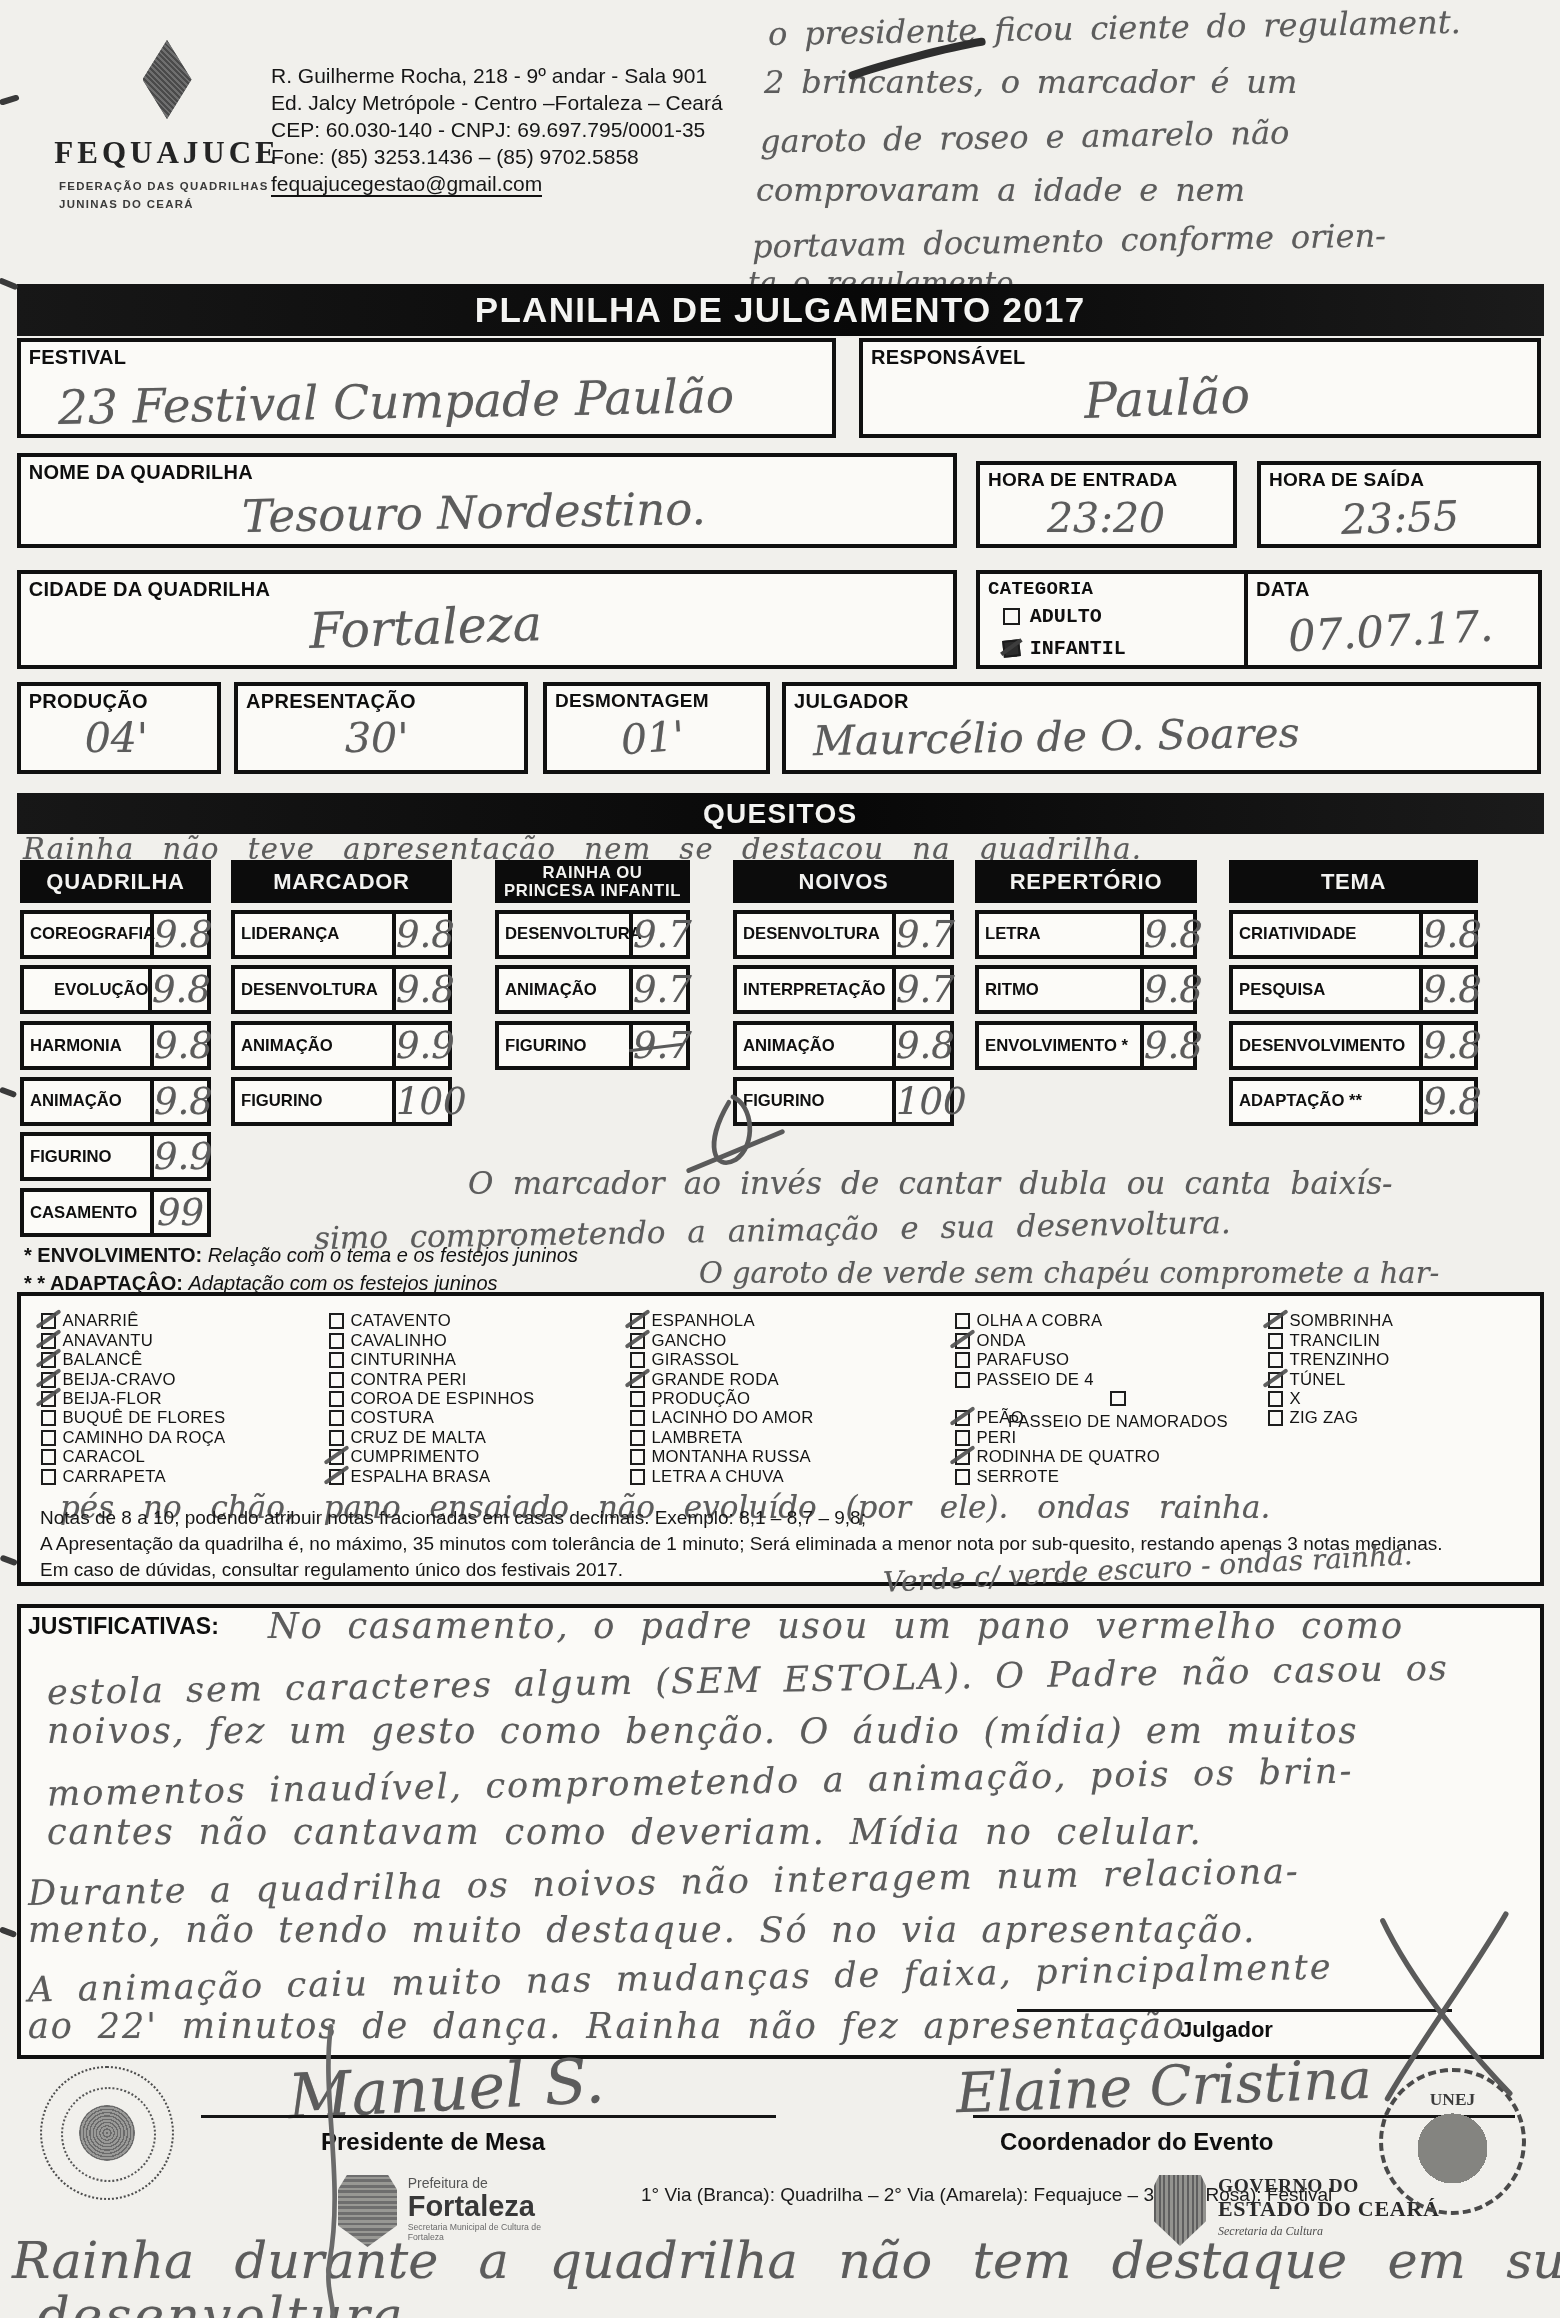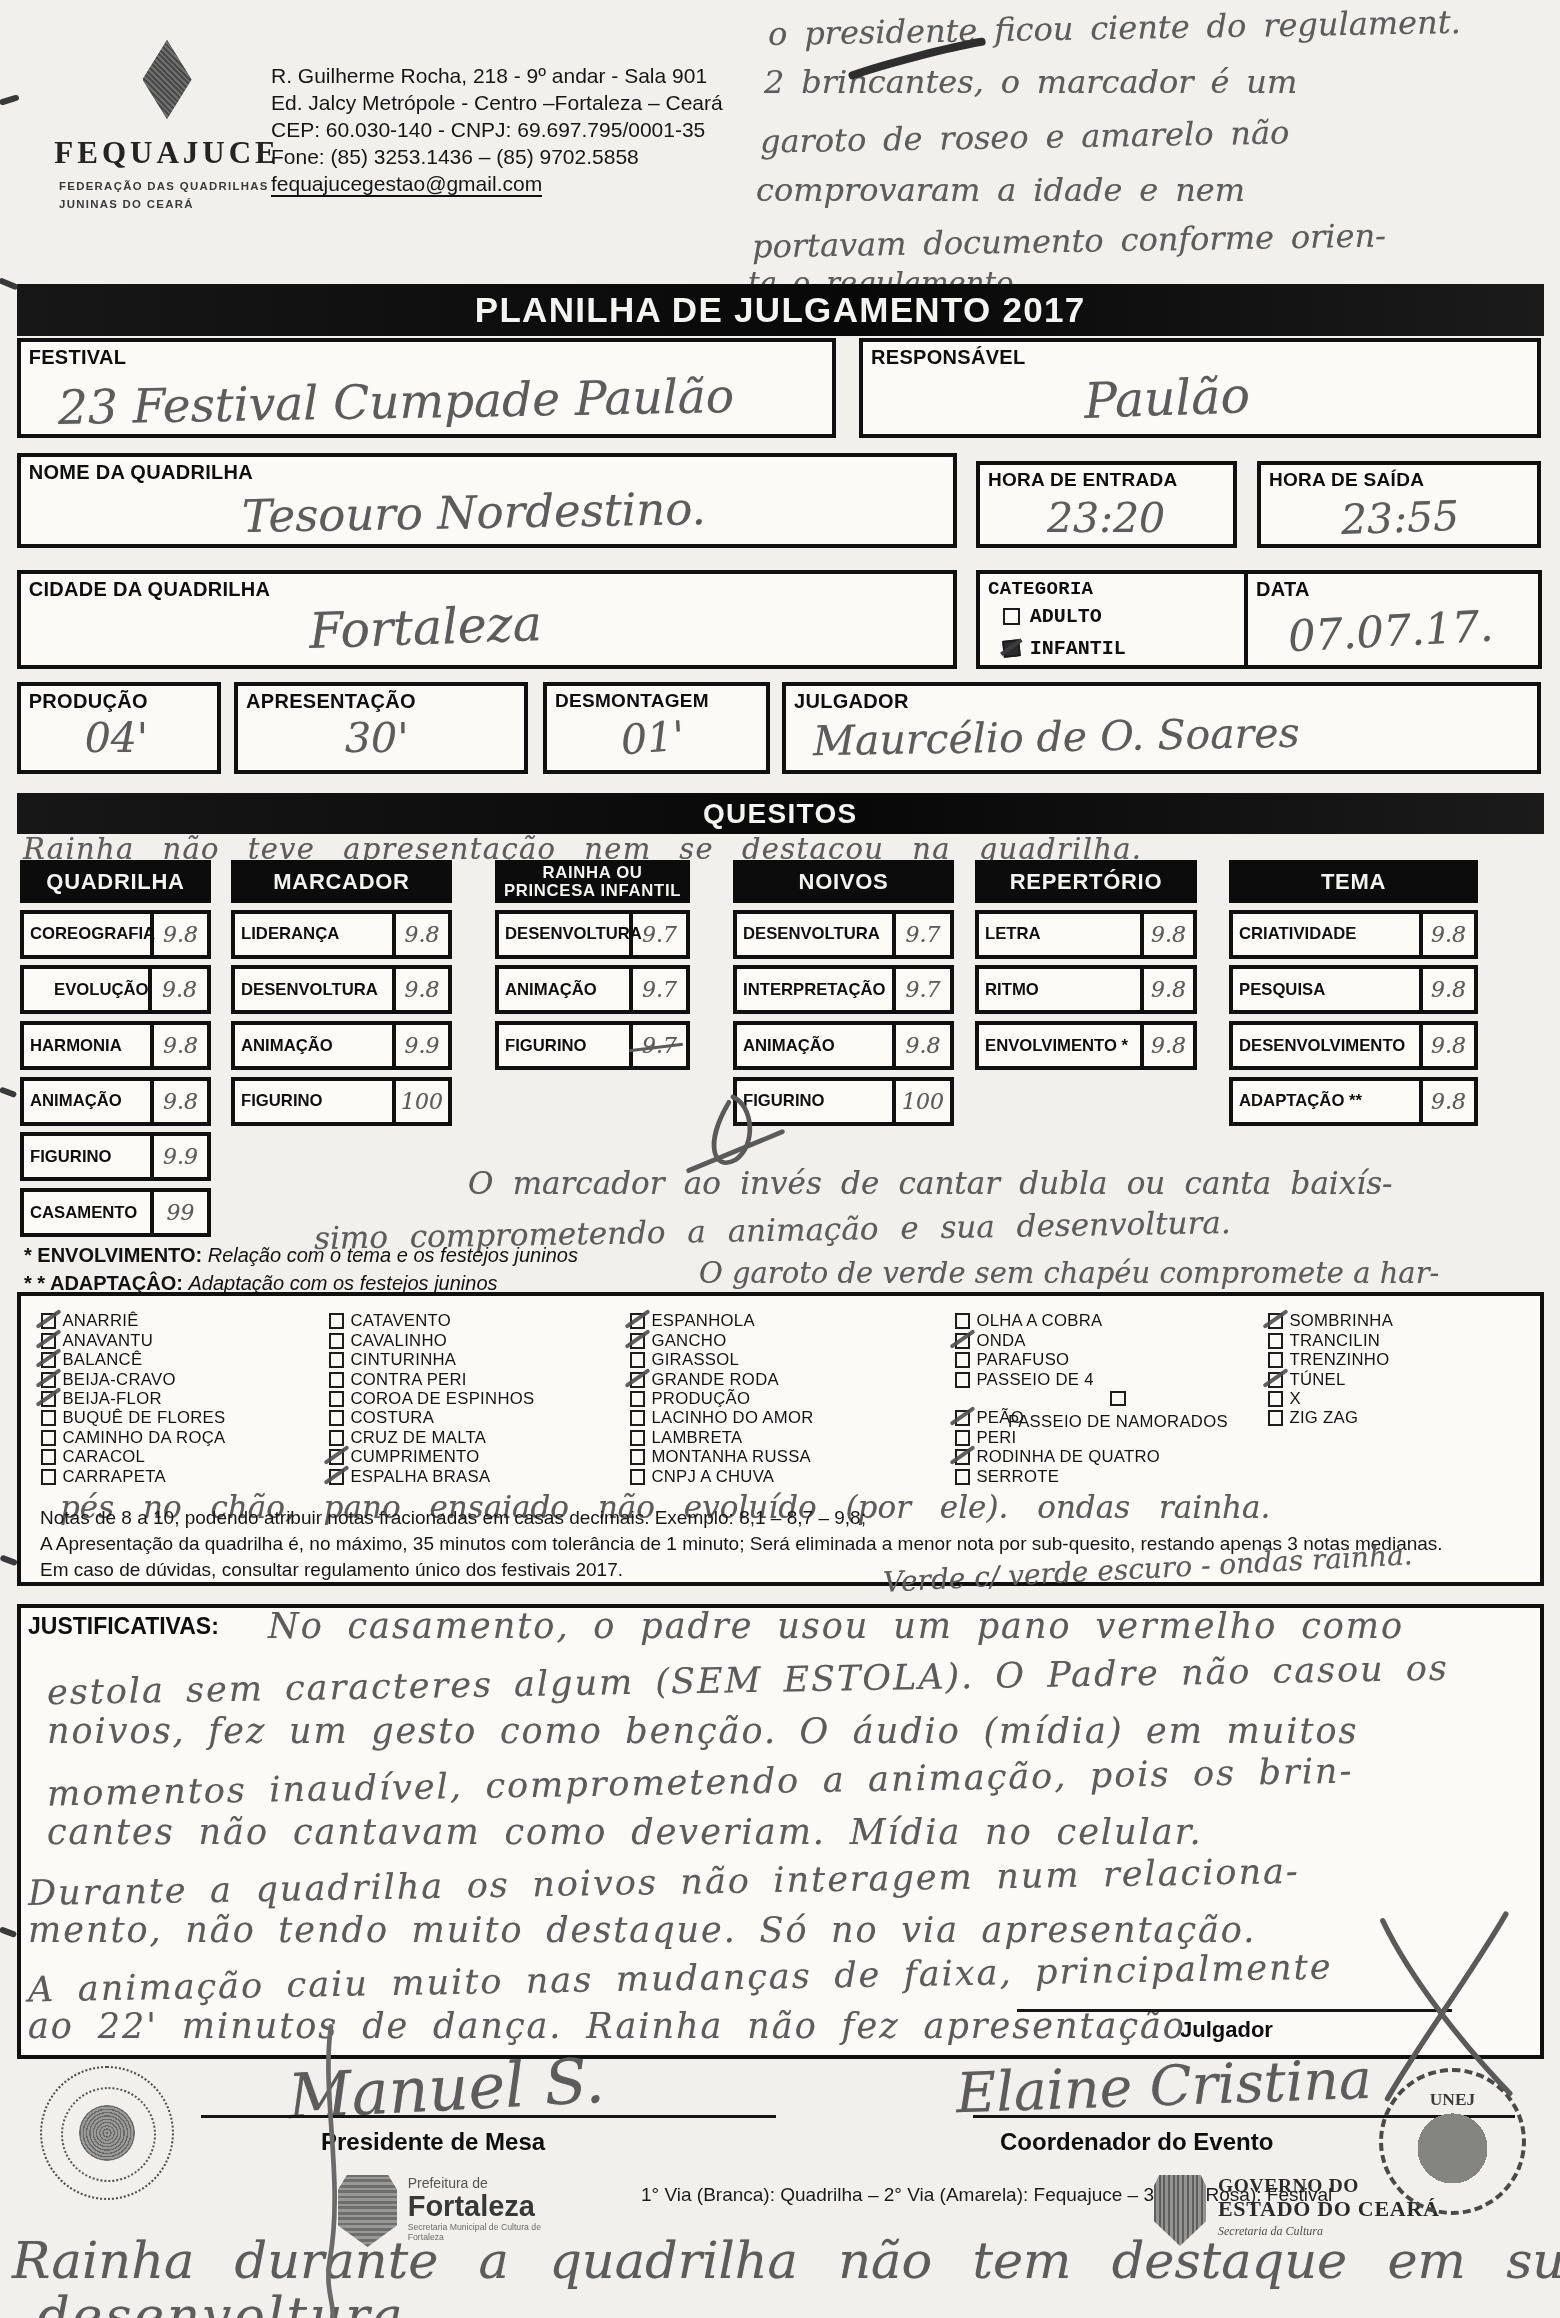--- a/index.html
+++ b/index.html
@@ -16,21 +16,21 @@
   .topnote{font-size:32px;word-spacing:6.7px;}
   
   .qtable{position:absolute;top:860px;}
   .qhead{height:43px;background:#0c0c0c;color:#f3f3f1;display:flex;align-items:center;justify-content:center;
          font-weight:bold;font-size:22px;letter-spacing:0.7px;text-align:center;line-height:20px;}
   .qhead.two{font-size:16.7px;line-height:18px;}
   .qrow{display:flex;height:41px;margin-top:6.7px;border:4px solid #101010;background:#fcfbf8;position:relative;box-sizing:content-box;}
   .qlabel{display:flex;align-items:center;padding-left:6px;font-weight:bold;font-size:16.7px;color:#0f0f0f;
           border-right:4px solid #101010;box-sizing:border-box;flex:0 0 auto;}
   .qval{flex:1;display:flex;align-items:center;justify-content:center;font-family:"DejaVu Serif",serif;
-        font-style:italic;color:#5c5c5c;font-size:22px;text-shadow:0 0 0.7px rgba(90,90,90,.45);}
+        font-style:italic;color:#5c5c5c;font-size:37px;text-shadow:0 0 0.7px rgba(90,90,90,.45);}
   .qval.crossed::after{content:"";position:absolute;right:2.7px;top:50%;width:54px;height:3.3px;background:#5a5a5a;transform:rotate(-7deg);}
   
   .citem{position:absolute;display:flex;align-items:center;gap:6px;height:16px;}
   .cbox{width:11.4px;height:11.4px;border:2px solid #1d1d1d;position:relative;flex:0 0 auto;background:#fbfaf7;}
   .slash{position:absolute;left:-8.7px;top:2px;width:29px;height:4px;background:#4e4e4e;transform:rotate(-35deg);border-radius:2px;opacity:.9;}
   .clabel{font-size:16.7px;color:#141414;letter-spacing:0.3px;white-space:nowrap;}
   .rules{position:absolute;font-size:19px;color:#161616;white-space:nowrap;}
   .fnote{position:absolute;font-size:20px;white-space:nowrap;}
   .fnote b{font-weight:bold;}
   .fnote i{font-style:italic;}
@@ -392,21 +392,21 @@
       <div class="citem" style="left: 630px; top: 1430px;">
         <span class="cbox"></span>
         <span class="clabel">LAMBRETA</span>
       </div>
       <div class="citem" style="left: 630px; top: 1449px;">
         <span class="cbox"></span>
         <span class="clabel">MONTANHA RUSSA</span>
       </div>
       <div class="citem" style="left: 630px; top: 1469px;">
         <span class="cbox"></span>
-        <span class="clabel">CNPJ A CHUVA</span>
+        <span class="clabel">LETRA A CHUVA</span>
       </div>
       <div class="citem" style="left: 955px; top: 1313px;">
         <span class="cbox"></span>
         <span class="clabel">OLHA A COBRA</span>
       </div>
       <div class="citem" style="left: 955px; top: 1333px;">
         <span class="cbox">
           <span class="slash"></span>
         </span>
         <span class="clabel">ONDA</span>

